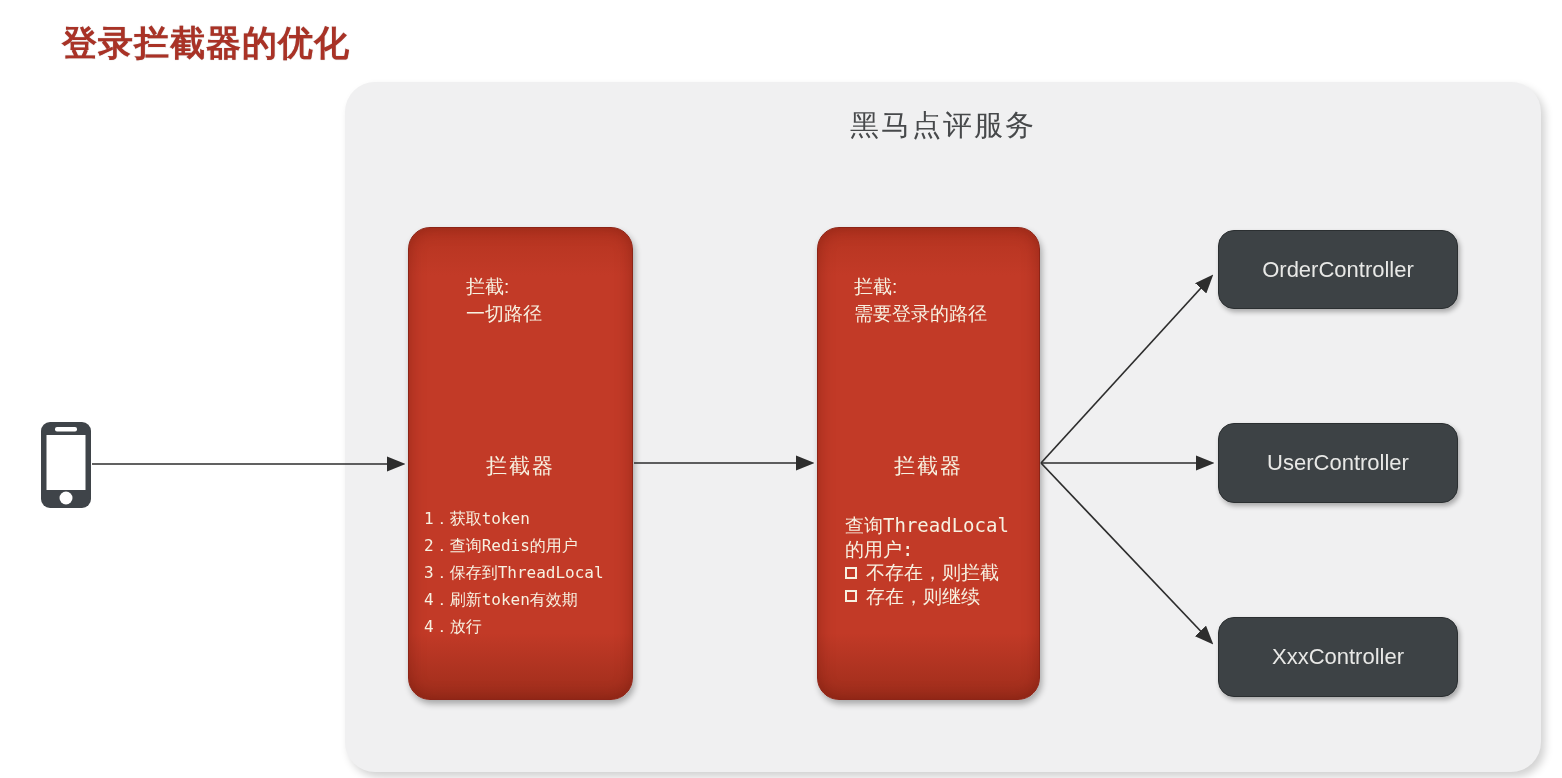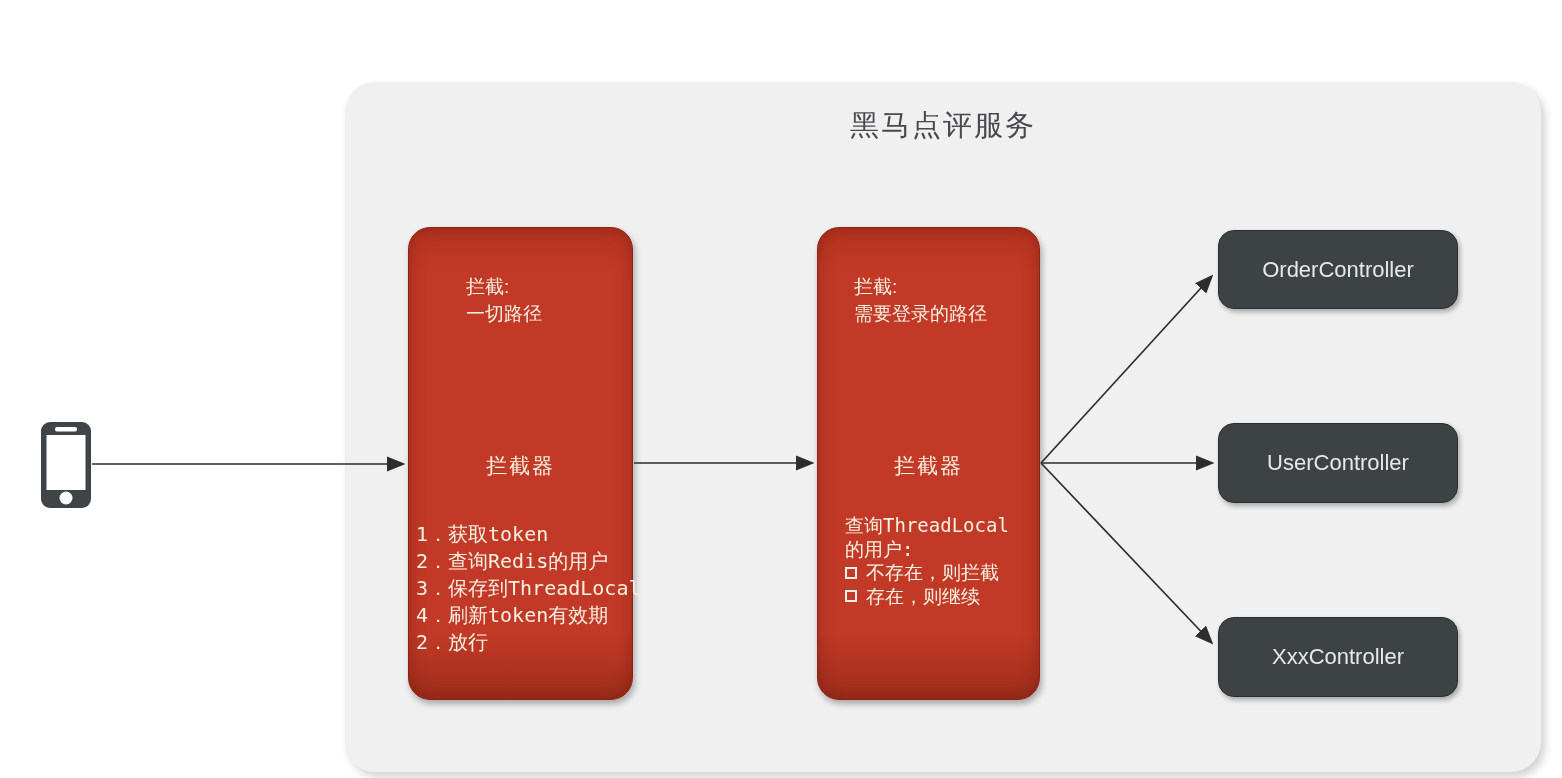--- a/index.html
+++ b/index.html
@@ -52,22 +52,22 @@
   .interceptor.first{left:408px;}
   .interceptor.second{left:817px;width:223px;}
 
   .scope{position:absolute;font-size:19px;line-height:26.5px;white-space:nowrap;}
   .interceptor.first .scope{left:57px;top:46px;}
   .interceptor.second .scope{left:36px;top:46px;}
 
   .iname{position:absolute;left:0;top:224px;width:100%;text-align:center;
     font-size:21px;letter-spacing:2px;}
 
-  .steps{position:absolute;left:7px;top:277px;font-size:20px;line-height:27px;
-    font-family:"DejaVu Sans Mono","Liberation Mono",monospace;white-space:nowrap;margin-top:16px;}
+  .steps{position:absolute;left:15px;top:277px;font-size:16px;line-height:27px;
+    font-family:"DejaVu Sans Mono","Liberation Mono",monospace;white-space:nowrap;}
 
   .query{position:absolute;left:27px;top:286px;font-size:19px;line-height:23.5px;
     font-family:"DejaVu Sans Mono","Liberation Mono",monospace;white-space:nowrap;}
   .check-item{display:flex;align-items:center;}
   .checkbox{display:inline-block;width:12px;height:12px;flex:0 0 12px;
     border:2.5px solid var(--interceptor-text);margin-right:9px;}
 
   .controller{
     position:absolute;left:1218px;width:240px;height:80px;
     background:var(--controller-bg);border-radius:16px;
@@ -82,20 +82,21 @@
   .controller.user{top:423px;}
   .controller.xxx{top:617px;}
 
   .arrows{position:absolute;left:0;top:0;width:1562px;height:778px;pointer-events:none;}
 </style>
 </head>
 <body>
 
 <div class="stage">
 
+  <div class="page-title">登录拦截器的优化</div>
 
   <div class="service-box">
     <div class="service-title">黑马点评服务</div>
   </div>
 
   <svg class="phone" viewBox="0 0 52 88">
     <rect x="1" y="1" width="50" height="86" rx="9" fill="var(--phone-dark)"></rect>
     <rect x="6.5" y="14" width="39" height="55" fill="#ffffff"></rect>
     <rect x="15" y="6" width="22" height="4.5" rx="2" fill="#ffffff"></rect>
     <circle cx="26" cy="77" r="6.5" fill="#ffffff"></circle>
@@ -105,21 +106,21 @@
     <div class="scope">
       <div>拦截:</div>
       <div>一切路径</div>
     </div>
     <div class="iname">拦截器</div>
     <div class="steps">
       <div>1．获取token</div>
       <div>2．查询Redis的用户</div>
       <div>3．保存到ThreadLocal</div>
       <div>4．刷新token有效期</div>
-      <div>2．放行</div>
+      <div>4．放行</div>
     </div>
   </div>
 
   <div class="interceptor second">
     <div class="scope">
       <div>拦截:</div>
       <div>需要登录的路径</div>
     </div>
     <div class="iname">拦截器</div>
     <div class="query">

